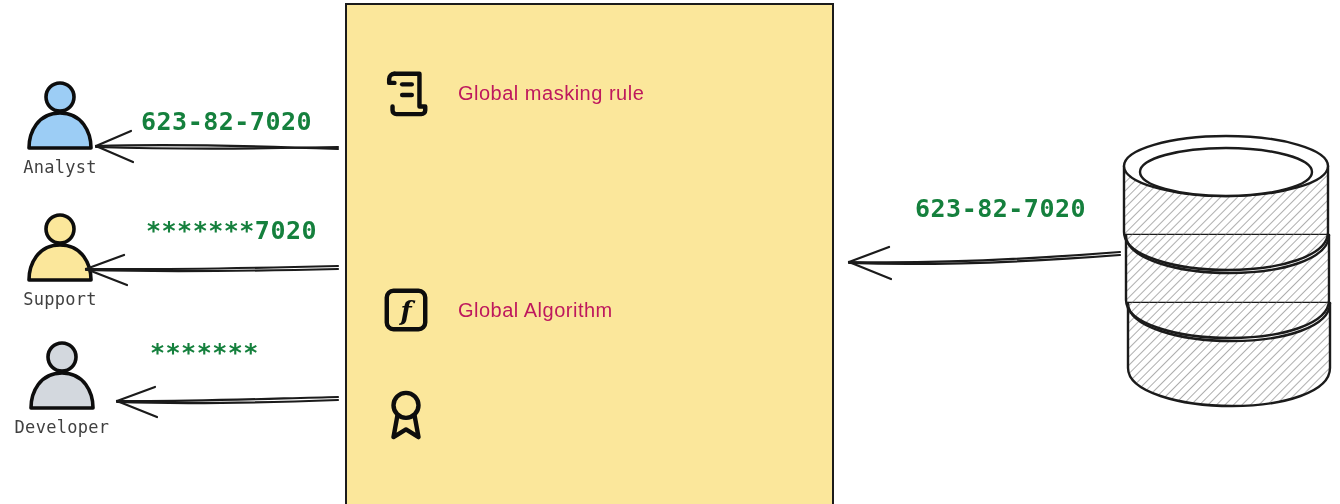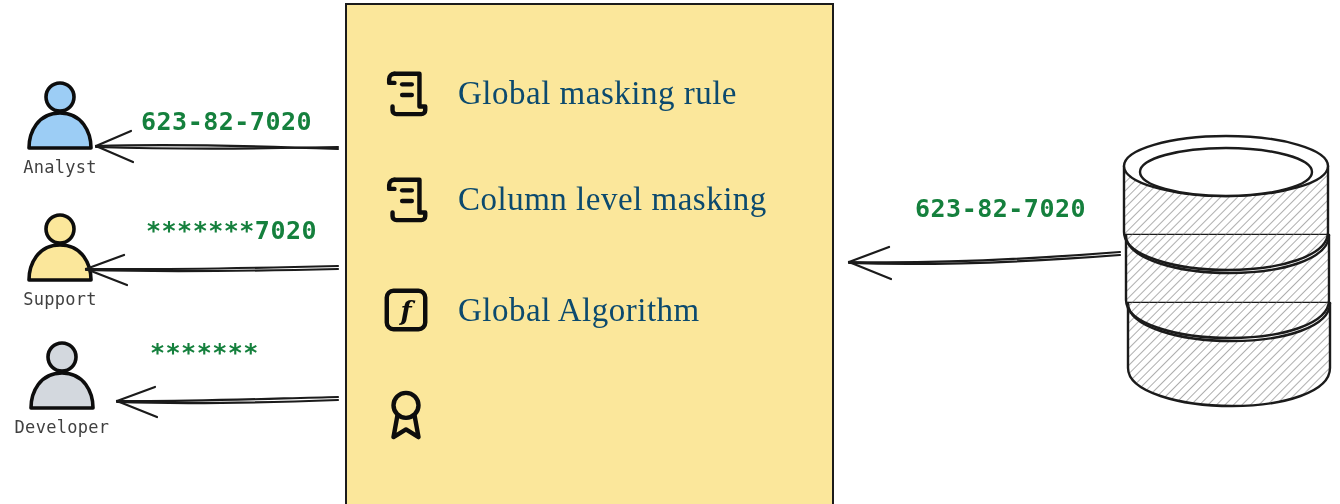--- a/index.html
+++ b/index.html
@@ -37,24 +37,24 @@
   }
   .policy-row .icon-wrap {
     width: 52px;
     height: 52px;
     display: flex;
     align-items: center;
     justify-content: center;
     flex: 0 0 auto;
   }
   .policy-label {
-    font-family: Liberation Serif, serif;
-    font-size: 33px;
+    font-family: Liberation Sans, sans-serif;
+    font-size: 20px;
     letter-spacing: 0.5px;
-    color: #0c4a6e;
+    color: #be185d;
     white-space: nowrap;
   }
   .row0 { top: 62px; }
   .row1 { top: 168px; }
   .row2 { top: 279px; }
   .row3 { top: 383px; }
 
   
   .actor {
     position: absolute;
@@ -114,33 +114,20 @@
             <path d="M14 6 h26 v34 h6 v4 a4 4 0 0 1 -4 4 H16 a4 4 0 0 1 -4 -4 V40"></path>
             <path d="M14 6 a5.5 5.5 0 0 0 -5.5 5.5 v4 H14"></path>
             <path d="M22 17 h10"></path>
             <path d="M22 28 h10"></path>
           </g>
         </svg>
       </span>
       <span class="policy-label">Global masking rule</span>
     </div>
 
-    <div class="policy-row row1">
-      <span class="icon-wrap">
-        <svg width="50" height="50" viewBox="0 0 52 52">
-          <g fill="none" stroke="#0d0d0d" stroke-width="4.6" stroke-linecap="round" stroke-linejoin="round">
-            <path d="M14 6 h26 v34 h6 v4 a4 4 0 0 1 -4 4 H16 a4 4 0 0 1 -4 -4 V40"></path>
-            <path d="M14 6 a5.5 5.5 0 0 0 -5.5 5.5 v4 H14"></path>
-            <path d="M22 17 h10"></path>
-            <path d="M22 28 h10"></path>
-          </g>
-        </svg>
-      </span>
-      <span class="policy-label">Column level masking</span>
-    </div>
 
     <div class="policy-row row2">
       <span class="icon-wrap">
         <svg width="50" height="50" viewBox="0 0 52 52">
           <rect x="6" y="6" width="40" height="40" rx="7" ry="7" fill="none" stroke="#0d0d0d" stroke-width="4.6"></rect>
           <text x="26" y="36" text-anchor="middle" font-family="DejaVu Serif, serif" font-style="italic" font-weight="700" font-size="27" fill="#0d0d0d">f</text>
         </svg>
       </span>
       <span class="policy-label">Global Algorithm</span>
     </div>

